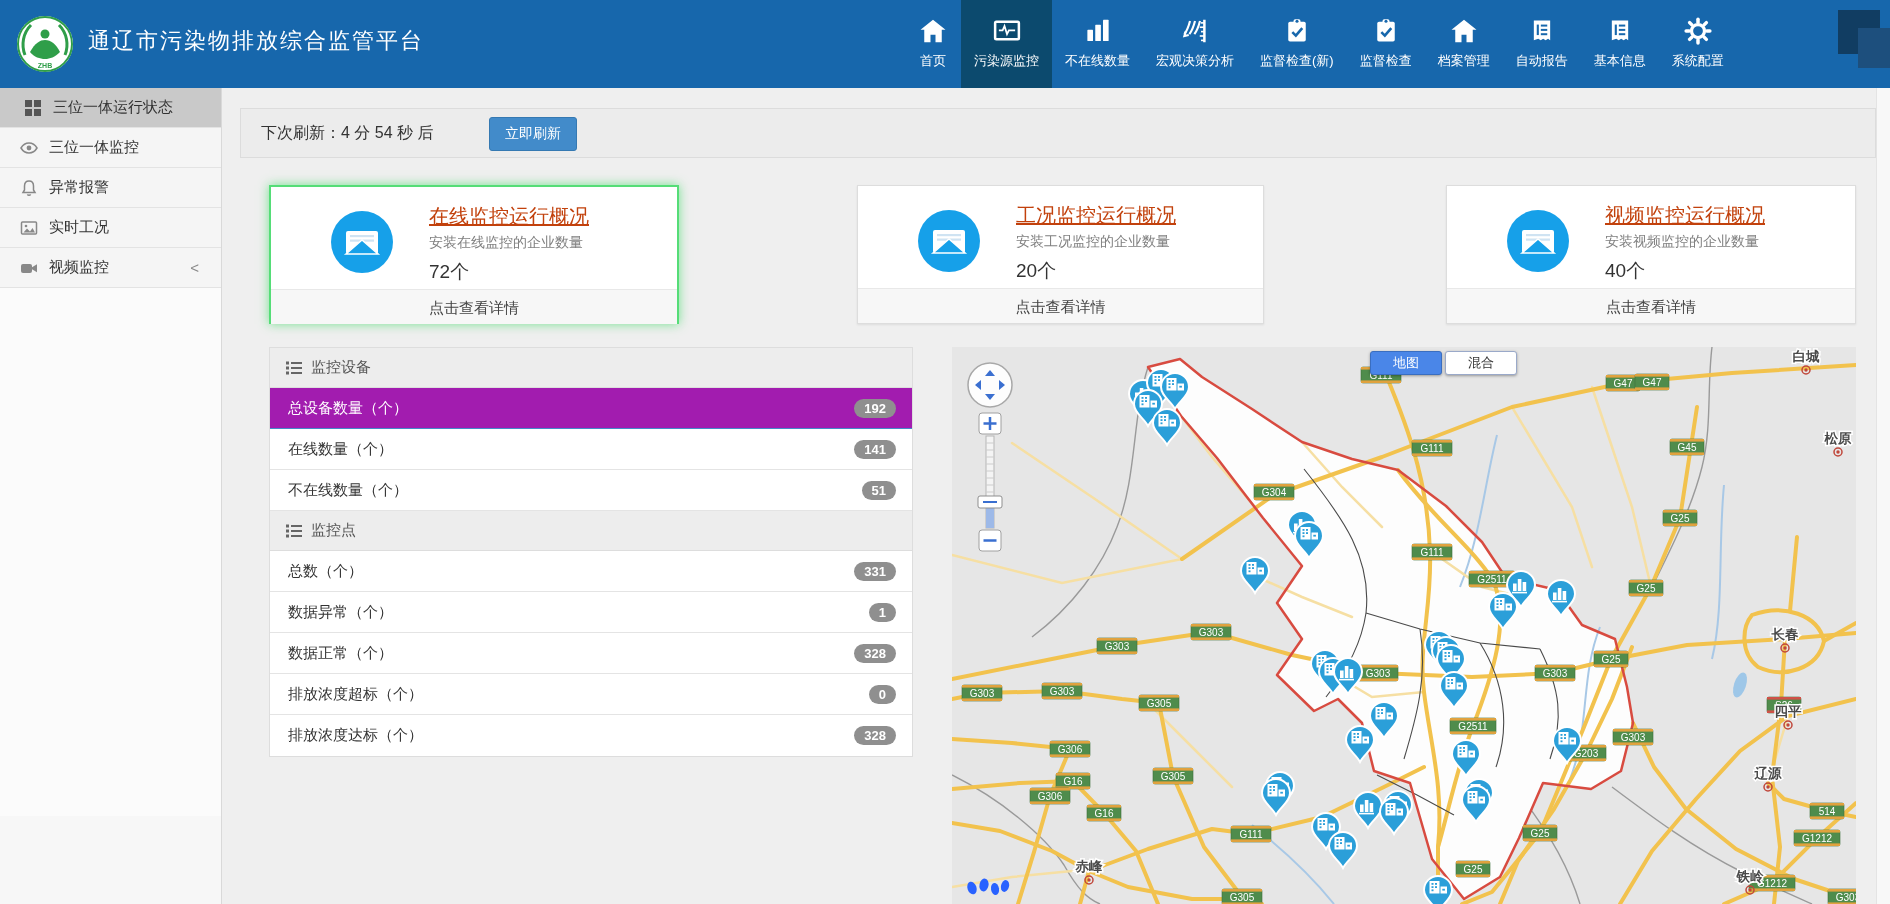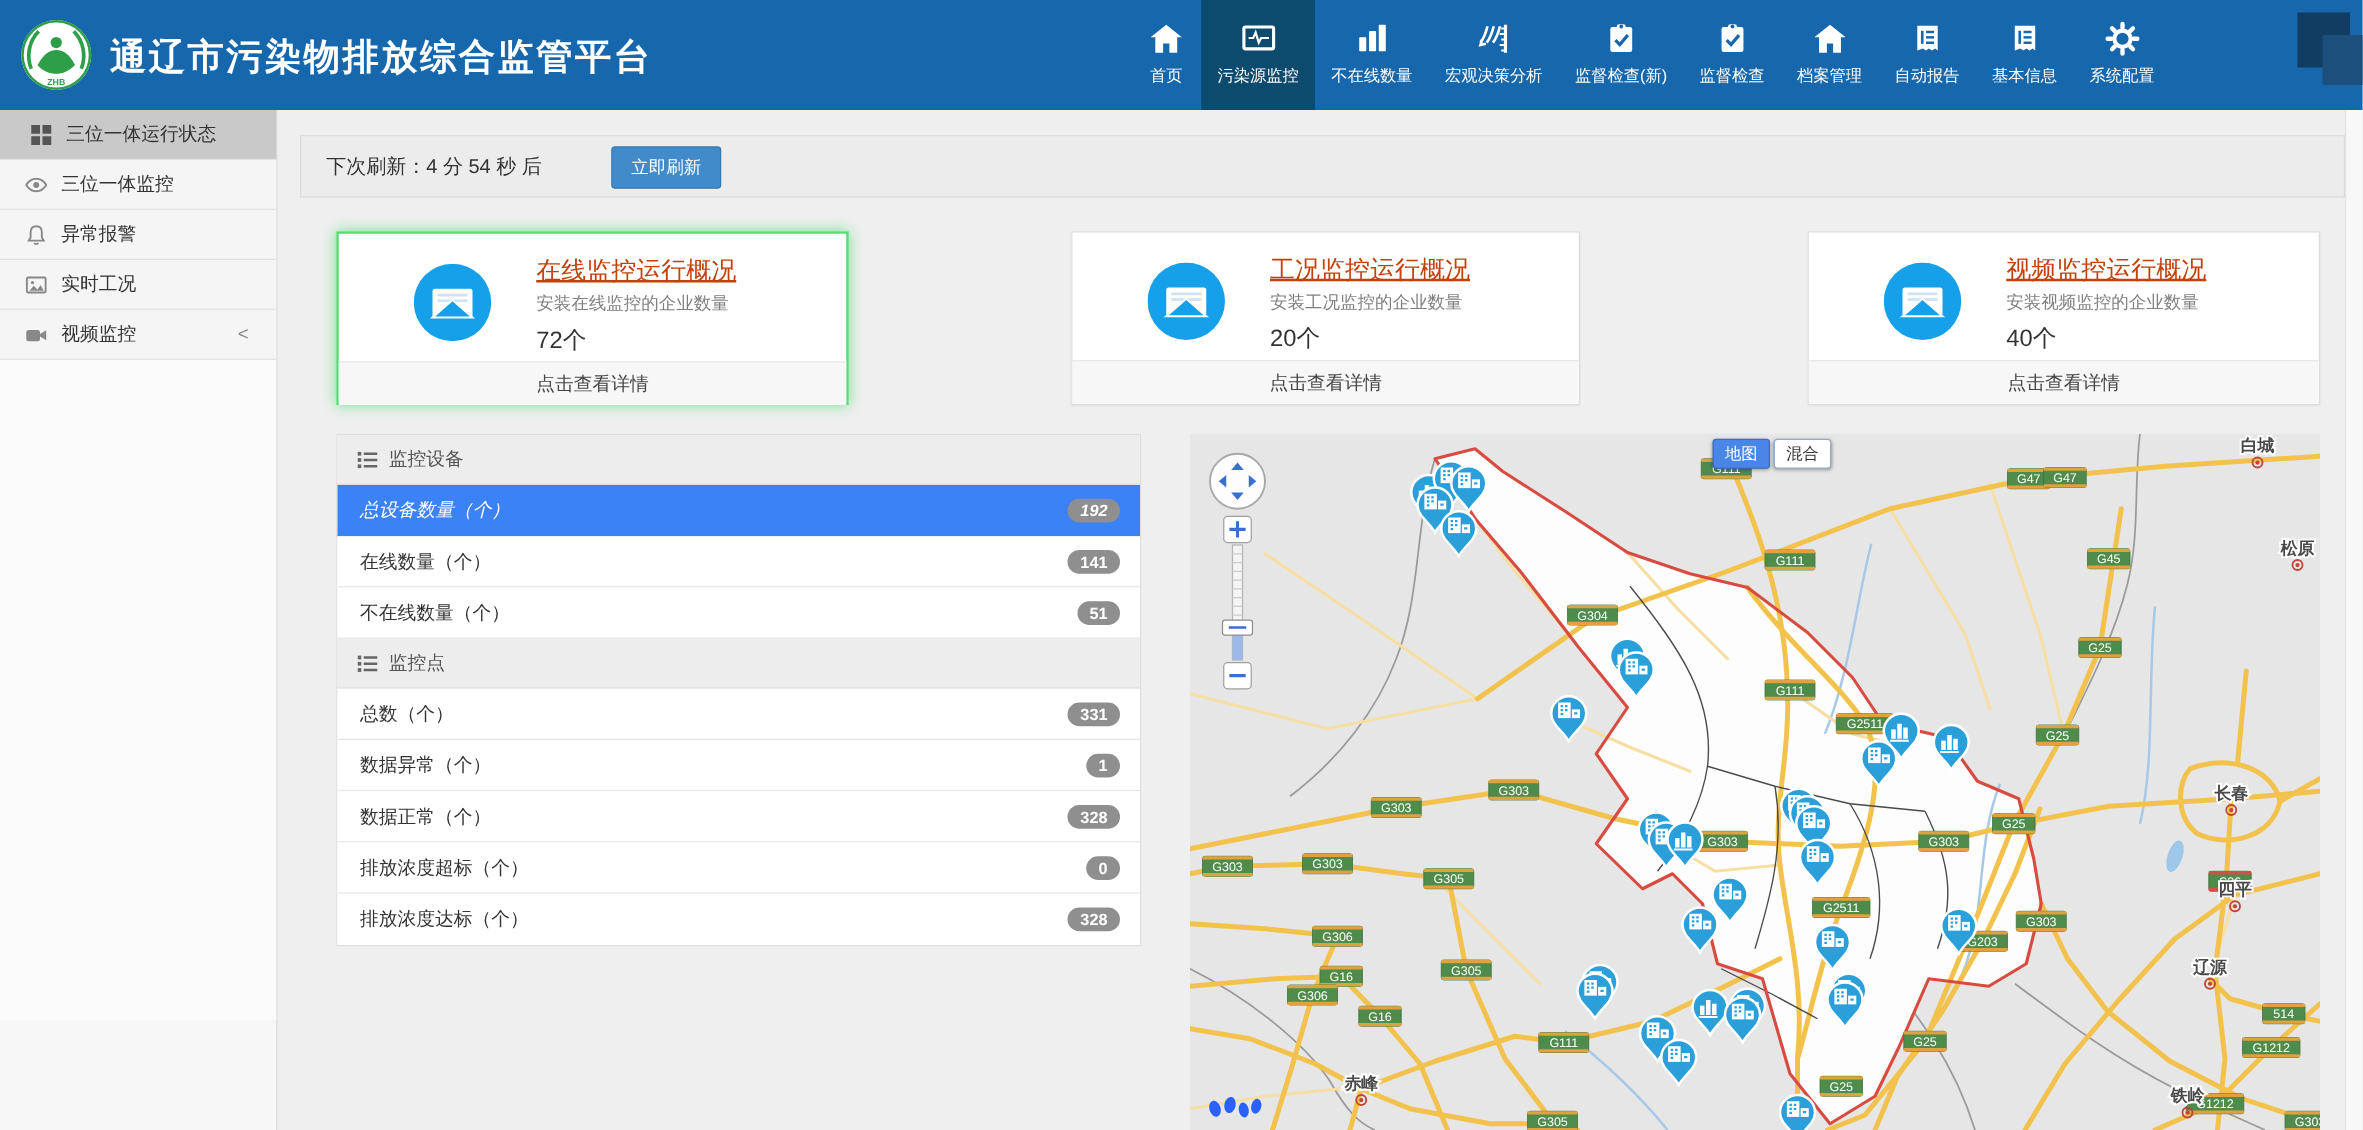--- a/index.html
+++ b/index.html
@@ -2,21 +2,21 @@
 <html><head>
 <meta charset="utf-8">
 <style>
   * { margin:0; padding:0; box-sizing:border-box; }
   html,body { width:1890px; height:904px; overflow:hidden; background:#efefef;
     font-family:"Liberation Sans","DejaVu Sans",sans-serif; }
 
   
   .app-header { position:absolute; left:0; top:0; width:1890px; height:88px; background:#1767ac; z-index:20; }
   .logo { position:absolute; left:16px; top:15px; width:58px; height:58px; }
-  .app-title { position:absolute; left:88px; top:26px; color:#fff; font-size:29px; font-weight:bold; letter-spacing:2px; }
+  .app-title { position:absolute; left:88px; top:26px; color:#fff; font-size:22px; font-weight:normal; letter-spacing:2px; }
   .top-nav { position:absolute; left:905px; top:0; height:88px; display:flex; }
   .nav-item { height:88px; padding:0 13px; display:flex; flex-direction:column; align-items:center; justify-content:flex-start; cursor:pointer; }
   .nav-item.active { background:#0c4a6e; }
   .nav-item .nicon { margin-top:13px; height:36px; display:flex; align-items:center; }
   .nav-item .nlabel { color:#fff; font-size:13px; margin-top:3px; white-space:nowrap; }
   .hdr-deco1 { position:absolute; left:1838px; top:10px; width:42px; height:44px; background:#113d62; }
   .hdr-deco2 { position:absolute; left:1858px; top:28px; width:32px; height:40px; background:#1d4f7d; }
 
   
   .sidebar { position:absolute; left:0; top:88px; width:222px; height:816px; background:#f7f7f7; border-right:1px solid #d9d9d9; }
@@ -39,27 +39,27 @@
   .card-sub { position:absolute; left:158px; top:47px; font-size:14px; color:#808080; }
   .card-count { position:absolute; left:158px; top:72px; font-size:19px; color:#333; }
   .card-footer { height:35px; line-height:35px; text-align:center; background:#f7f7f7; border-top:1px solid #e8e8e8; font-size:15px; color:#444; }
 
   
   .stats-panel { position:absolute; left:269px; top:347px; width:644px; border:1px solid #ddd; background:#fff; }
   .sec-header { height:40px; background:#ededed; border-bottom:1px solid #ddd; display:flex; align-items:center; padding-left:16px; font-size:15px; color:#555; }
   .sec-header svg { margin-right:9px; }
   .stat-row { height:41px; display:flex; align-items:center; justify-content:space-between; border-bottom:1px solid #e4e4e4; background:#fff; padding:0 16px 0 18px; font-size:15px; color:#333; cursor:pointer; }
   .stat-row:last-child { border-bottom:none; }
-  .stat-row.selected { background:#3b82f6; color:#fff; border-color:#428bca;font-style:italic; }
+  .stat-row.selected { background:#a21caf; color:#fff; border-color:#428bca; }
   .stat-badge { background:#8f8f8f; color:#fff; font-size:13px; font-weight:bold; padding:2px 10px; border-radius:10px; min-width:14px; text-align:center; }
 
   
   .map-wrap { position:absolute; left:952px; top:347px; width:904px; height:557px; background:#e6e6e6; overflow:hidden; }
   .map-typebtns { position:absolute; left:418px; top:4px; display:flex; z-index:5; }
-  .mtb { font-size:13px; padding:2px 9px; border-radius:3px; cursor:pointer; box-shadow:0 1px 3px rgba(0,0,0,.35); }
+  .mtb { font-size:13px; padding:2px 22px; border-radius:3px; cursor:pointer; box-shadow:0 1px 3px rgba(0,0,0,.35); }
   .mtb.map-sel { background:#4a86e8; color:#fff; border:1px solid #3a6ec0; }
   .mtb.mix { background:#fff; color:#333; border:1px solid #9aa9c9; margin-left:3px; }
   .map-navctl { position:absolute; left:8px; top:8px; z-index:5; }
   .baidu-logo { position:absolute; left:12px; bottom:2px; z-index:5; }
   .scroll-strip { position:absolute; left:1876px; top:88px; width:14px; height:816px; background:#f8f8f8; border-left:1px solid #e4e4e4; }
 
   svg text.city { font-size:13.5px; fill:#4a4a4a; stroke:#ffffff; stroke-width:3px; paint-order:stroke; font-weight:bold; }
   svg text.badge-t { font-size:10px; fill:#ffffff; }
 </style>
 </head>

